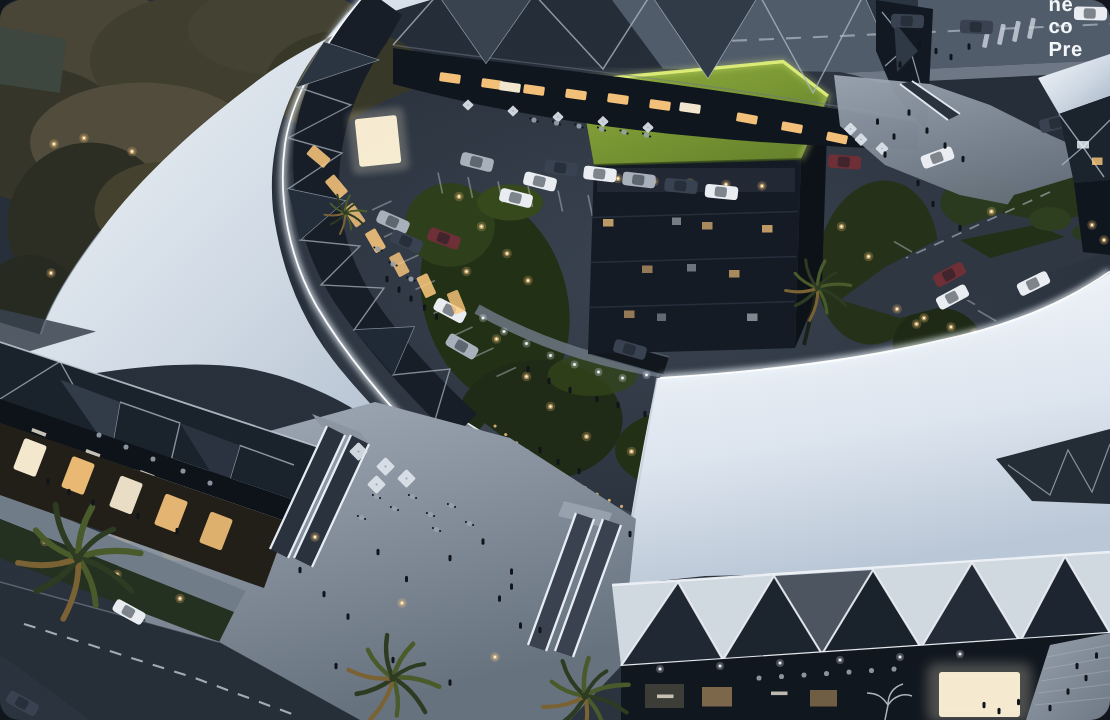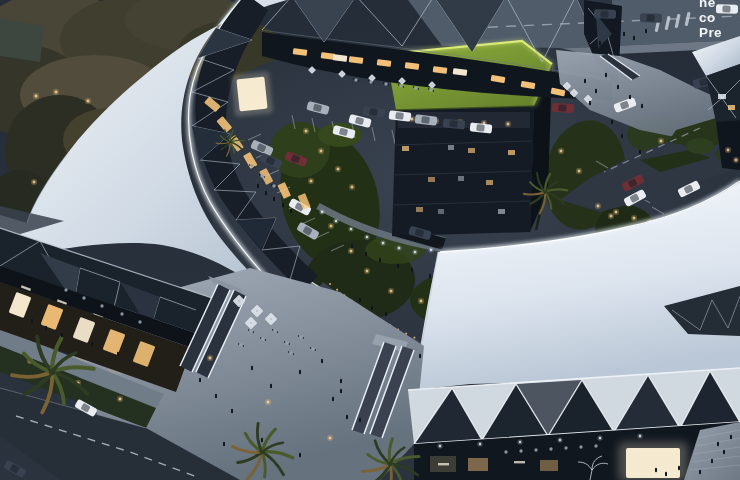--- a/index.html
+++ b/index.html
@@ -1,16 +1,16 @@
 <!DOCTYPE html>
 <html style="--roof-hi: #f4f7fa; --roof-mid: #cfd9e4; --roof-lo: #a8b5c6; --roof-se-hi: #f7f9fc; --roof-se-mid: #dce4ee; --roof-se-lo: #bac7d6; --court-hi: #3a4450; --court-lo: #262e39; --plaza-hi: #a3adb9; --plaza-lo: #67727f; --stairs-hi: #97a1ad; --stairs-lo: #6f7985; --ground-hi: #252d38; --ground-lo: #2b333e; --asphalt: #2c3540; --road: #515c6b; --sidewalk: #7b8593; --facade-dark: #141b24; --facet-frame: #aeb9c5; --facet-light: #d0d8e0; --green-dark: #223016; --green-mid: #2e3f1c; --green-roof-hi: #8fae3d; --green-roof-lo: #66822c; --green-edge: #dfef7a; --warm: #ffca7e; --warm-core: #fff3d8; --cool: #eef5fc; --road-line: #ccd4de; --car-white: #e9edf2; --car-silver: #a8b1bb; --car-dark: #394250; --car-red: #6e2f36; --people: #10151c; --palm-dark: #2d3b22; --palm-mid: #495a2b; --palm-warm: #7a6234; --umbrella: #dde3ea; --table: #98a1ac; --text: #f4f7fa;"><head>
 <meta charset="utf-8">
 <style>
   html,body{margin:0;padding:0;background:#11161d;}
-  .stage{position:relative;width:740px;height:480px;overflow:hidden;font-family:"Liberation Sans",sans-serif;}
+  .stage{position:relative;width:740px;height:480px;overflow:hidden;font-family:"Liberation Sans",sans-serif;border-radius:13px;}
   svg{display:block;}
   .wm{font-family:"Liberation Sans",sans-serif;font-weight:bold;font-size:13.5px;letter-spacing:.4px;fill:var(--text,#f4f7fa);}
   .g1a{stop-color:var(--roof-hi)} .g1b{stop-color:var(--roof-mid)} .g1c{stop-color:var(--roof-lo)}
   .g2a{stop-color:var(--roof-se-hi)} .g2b{stop-color:var(--roof-se-mid)} .g2c{stop-color:var(--roof-se-lo)}
   .g3a{stop-color:var(--court-hi)} .g3b{stop-color:var(--court-lo)}
   .g4a{stop-color:var(--plaza-hi)} .g4b{stop-color:var(--plaza-lo)}
   .g5a{stop-color:var(--ground-hi)} .g5b{stop-color:var(--ground-lo)}
   .g6a{stop-color:var(--stairs-hi)} .g6b{stop-color:var(--stairs-lo)}
 </style>
 </head>

